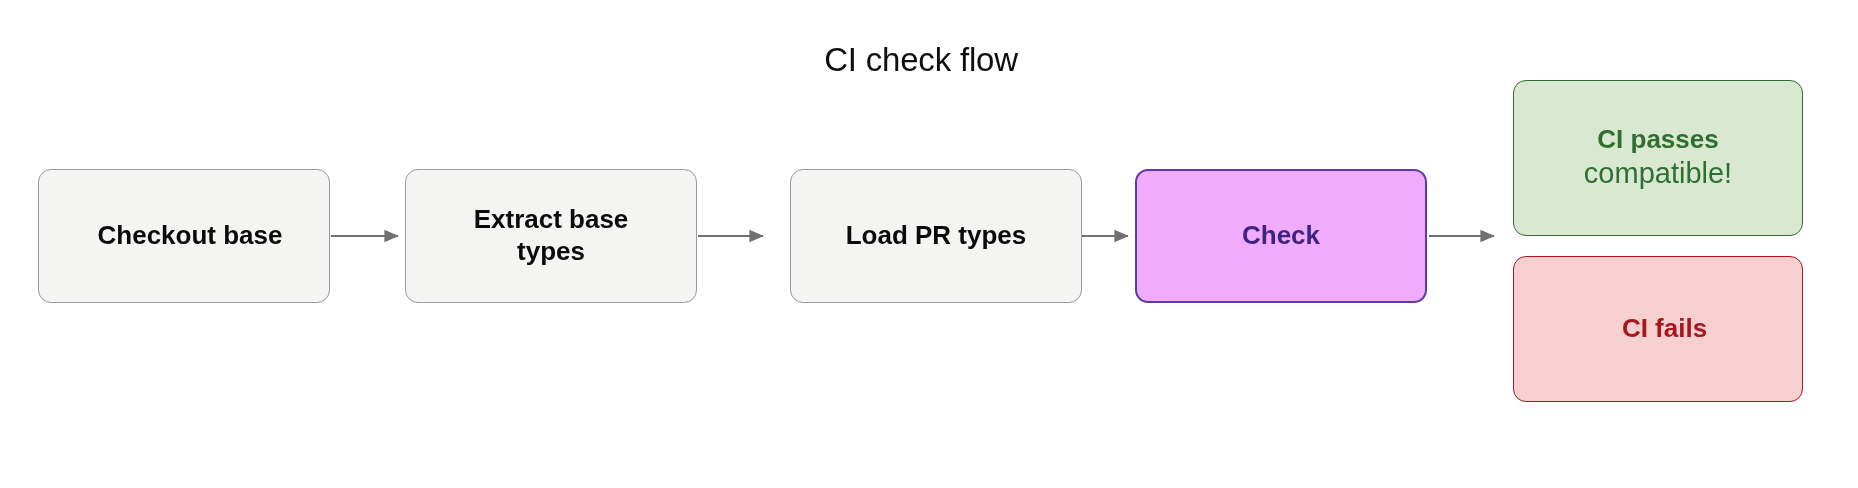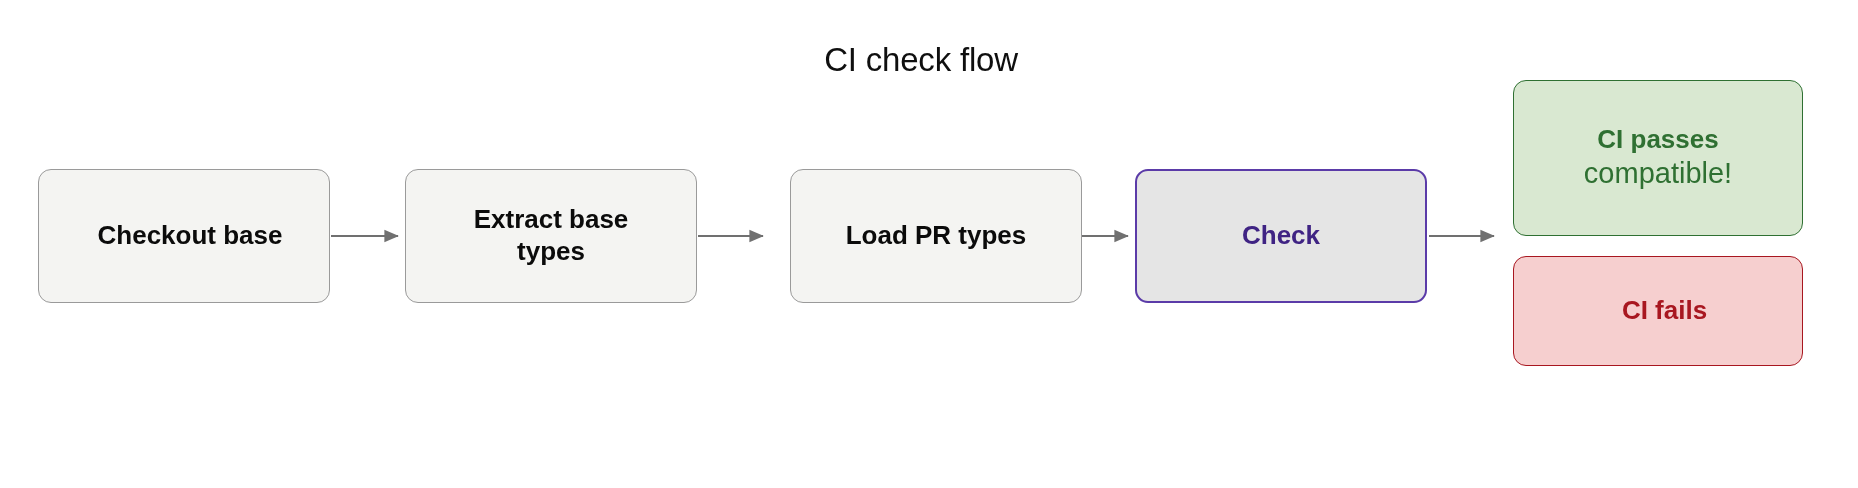--- a/index.html
+++ b/index.html
@@ -55,21 +55,21 @@
   .node.process {
     background: #f4f4f2;
     border: 1.6px solid #9a9a9a;
     color: #0b0b0b;
     font-size: 26px;
     font-weight: bold;
   }
 
   
   .node.highlight {
-    background: #e5e5e5;
+    background: #f0abfc;
     border: 2px solid #5b3ba8;
     color: #3f2383;
     font-size: 26px;
     font-weight: bold;
   }
 
   
   .node.success {
     background: #d9e8d1;
     border: 1.8px solid #2f7032;
@@ -91,21 +91,21 @@
     font-size: 29px;
     font-weight: normal;
   }
 
   
   #node-checkout-base      { left: 38px;   top: 169px; width: 292px; height: 134px; padding-left: 12px; }
   #node-extract-base-schema{ left: 405px;  top: 169px; width: 292px; height: 134px; }
   #node-load-pr-types      { left: 770px;  top: 169px; width: 292px; height: 134px; margin-left: 20px; }
   #node-check-assignability{ left: 1135px; top: 169px; width: 292px; height: 134px; }
   #node-ci-passes          { left: 1513px; top: 80px;  width: 290px; height: 156px; }
-  #node-ci-fails           { left: 1513px; top: 256px; width: 290px; height: 110px; padding-left: 13px; }
+  #node-ci-fails           { left: 1513px; top: 256px; width: 290px; height: 146px; padding-left: 13px; }
 
   
   .connector {
     position: absolute;
     top: 0;
     left: 0;
     width: 1858px;
     height: 488px;
     pointer-events: none;
   }

